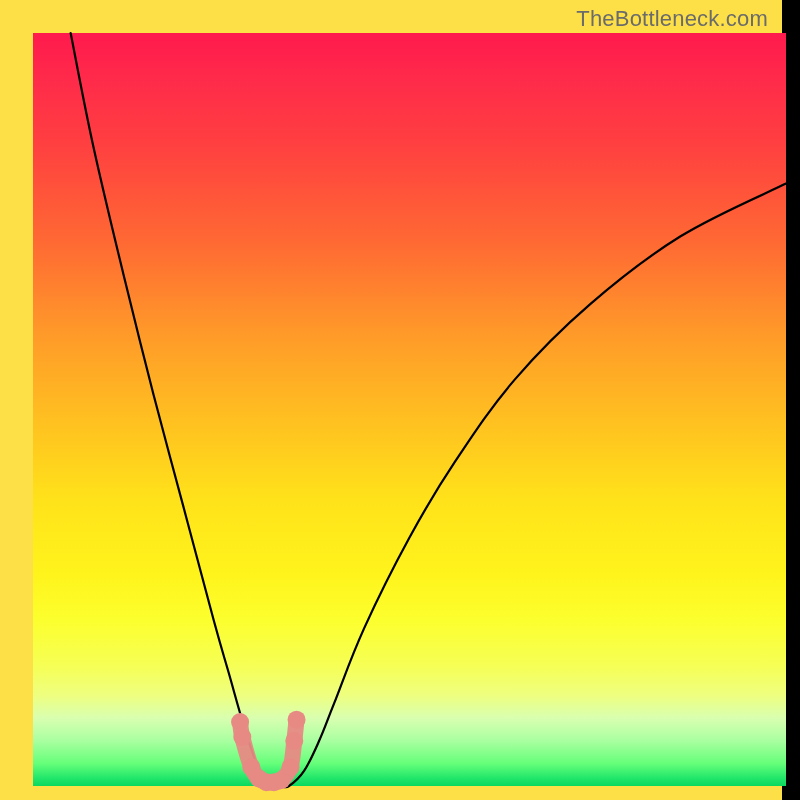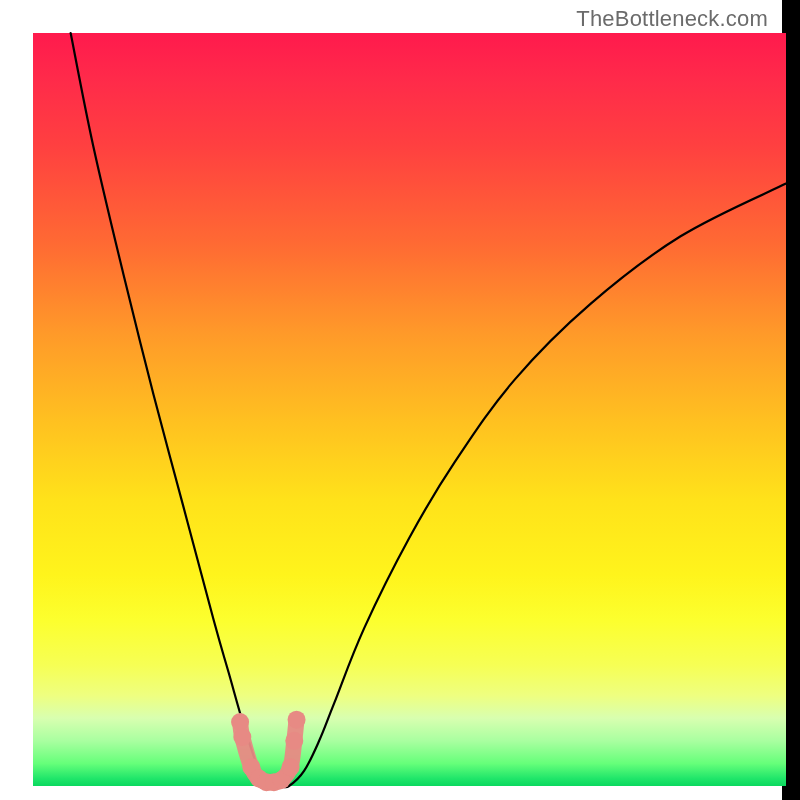--- a/index.html
+++ b/index.html
@@ -8,21 +8,21 @@
     width: 800px;
     height: 800px;
     overflow: hidden;
     font-family: Arial, Helvetica, sans-serif;
     background: #000;
   }
   .stage {
     position: relative;
     width: 782px;
     height: 800px;
-    background: #ffffff;
+    background: #fde047;
   }
   .plot-area {
     position: absolute;
     left: 33px;
     top: 33px;
     width: 753px;
     height: 753px;
     
     background: linear-gradient(to bottom,
       #ff1a4d 0%,

